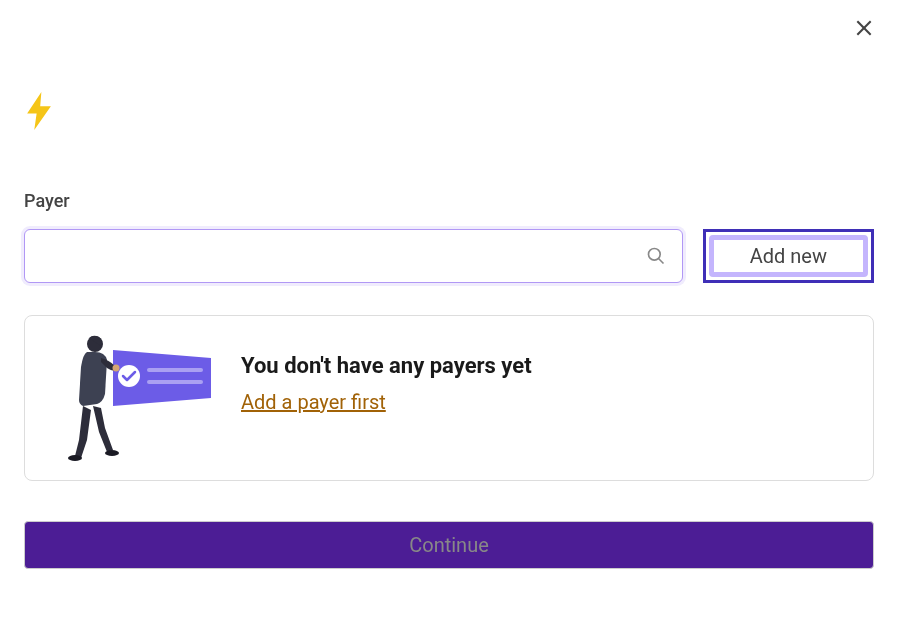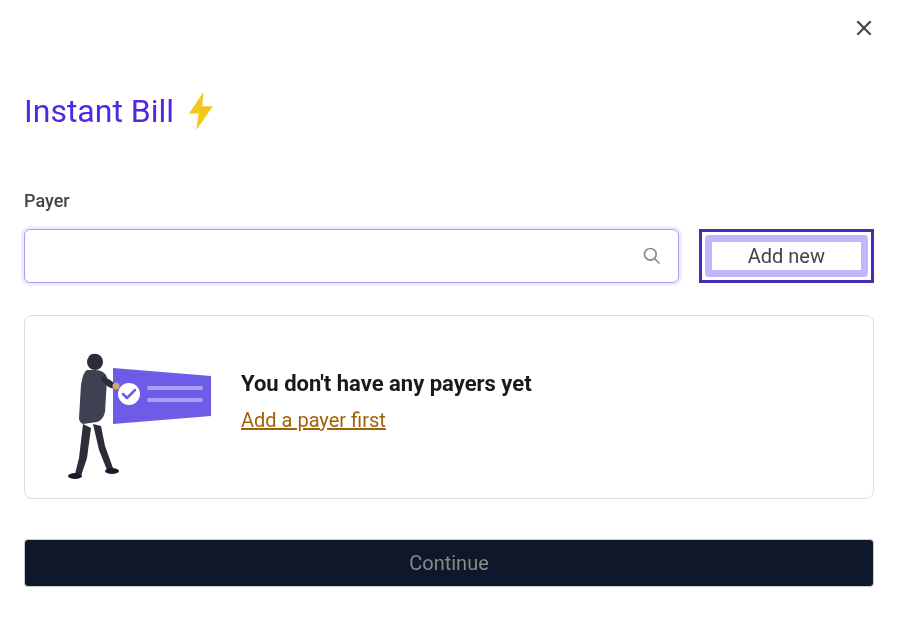--- a/index.html
+++ b/index.html
@@ -112,38 +112,38 @@
     }
 
     .add-new-wrapper {
       border: 3px solid #3f2fb7;
       padding: 3px;
       display: flex;
     }
 
     .add-new-btn {
       background: #fff;
-      border: 7px solid #c4b5fd;
+      border: 5px solid #c4b5fd;
       border-radius: 4px;
       padding: 0 36px;
       font-size: 20px;
       color: #444;
       cursor: pointer;
       font-family: inherit;
       display: flex;
       align-items: center;
       justify-content: center;
       min-width: 150px;
     }
 
     .empty-state {
       margin-top: 32px;
       border: 1px solid #ddd;
       border-radius: 8px;
-      padding: 34px 28px 18px 28px;
+      padding: 16px 28px 18px 28px;
       display: flex;
       align-items: center;
       gap: 28px;
     }
 
     .illustration {
       width: 160px;
       height: 130px;
       flex-shrink: 0;
       position: relative;
@@ -166,21 +166,21 @@
       font-size: 20px;
       color: #a16207;
       text-decoration: underline;
       cursor: pointer;
     }
 
     .continue-btn {
       margin-top: 40px;
       width: 100%;
       height: 48px;
-      background: #0f172a;
+      background: #4c1d95;
       border: 1px solid #ccc;
       border-radius: 4px;
       font-size: 20px;
       color: #888;
       cursor: not-allowed;
       font-family: inherit;
     }
   </style>
 </head>
 <body>
@@ -190,21 +190,20 @@
 <div class="close-btn">
   <span>
     <svg viewBox="0 0 24 24" fill="none">
       <line x1="4" y1="4" x2="20" y2="20"></line>
       <line x1="20" y1="4" x2="4" y2="20"></line>
     </svg>
   </span>
 </div>
 
 <h1 class="title">
-  <span>Instant Bill</span>
   <span class="lightning-icon">
     <svg viewBox="0 0 24 32">
       <path d="M 14 0 L 2 18 L 10 18 L 8 32 L 22 12 L 13 12 Z" fill="#f5c518"></path>
     </svg>
   </span>
 </h1>
 
 <div class="section-label">Payer</div>
 
 <div class="search-row">

